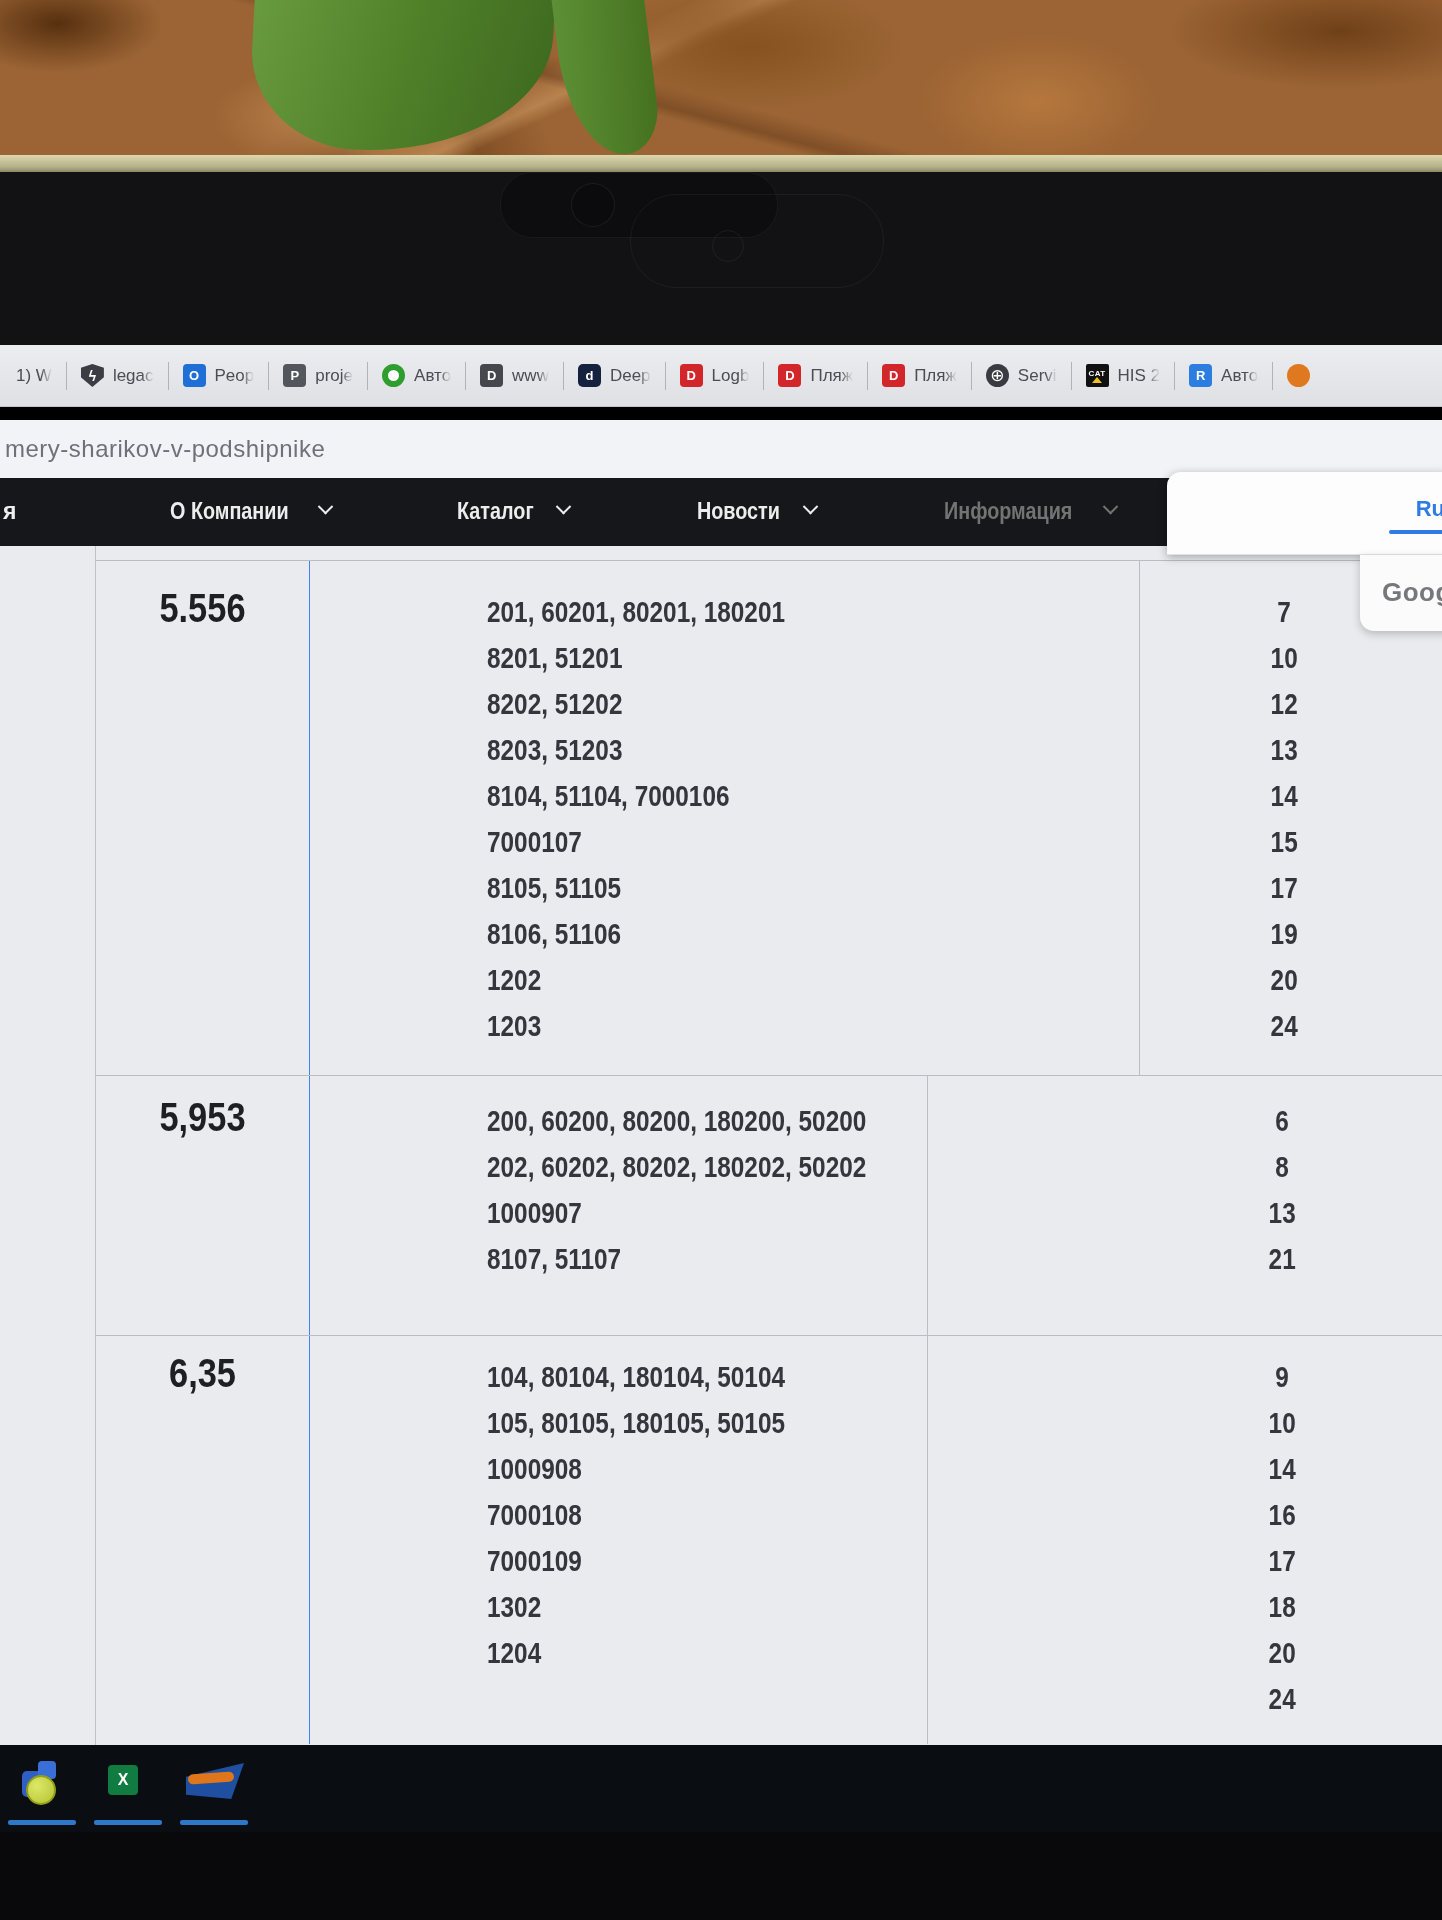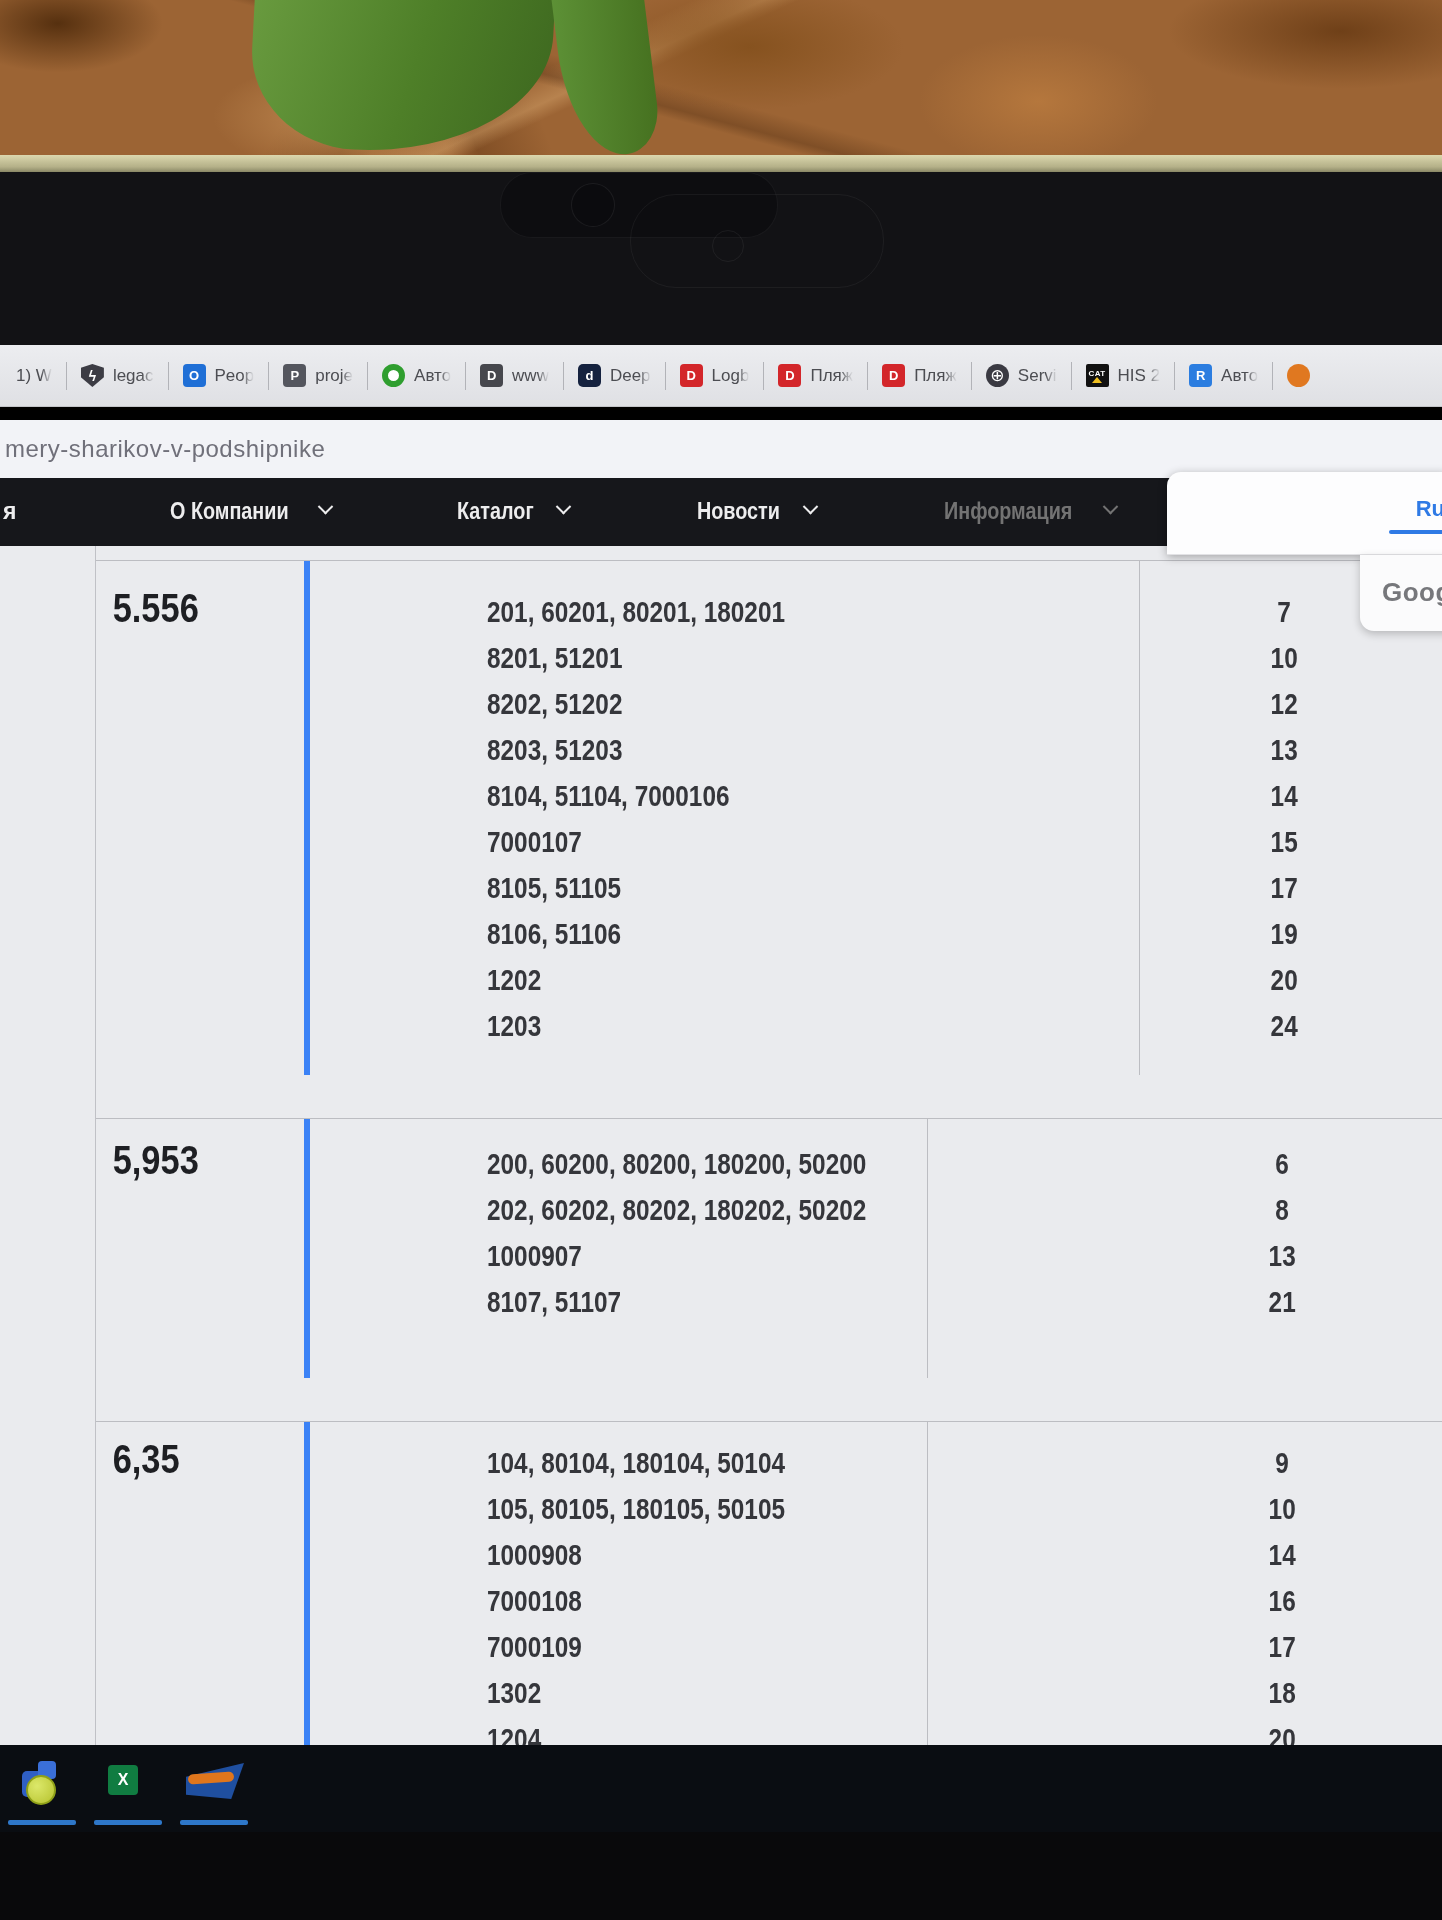--- a/index.html
+++ b/index.html
@@ -74,23 +74,23 @@
   .nav-label{display:inline-block;font-size:23px;font-weight:700;transform:scaleX(.86);transform-origin:0 50%;white-space:nowrap;}
   .chev{width:9px;height:9px;border-right:2.5px solid currentColor;border-bottom:2.5px solid currentColor;
     transform:rotate(45deg) translate(-2px,-2px);margin-top:-4px;}
   .nav-item.hl{color:#737373;}
 
   
   .page{position:absolute;left:0;top:546px;width:1442px;height:1199px;background:#eaebee;overflow:hidden;}
   .tbl-left{position:absolute;left:95px;top:0;width:1px;height:1199px;background:#c0c1c6;}
   .tbl{position:absolute;left:96px;top:14px;width:1346px;border-top:1px solid #bcbdc2;}
   .trow{display:flex;box-sizing:border-box;}
-  .trow.r2,.trow.r3{border-top:1px solid #bcbdc2;margin-top:43px;}
+  .trow.r2,.trow.r3{border-top:1px solid #bcbdc2;}
   .r1{height:514px;} .r2{height:260px;} .r3{height:409px;}
-  .c1{width:214px;box-sizing:border-box;border-right:6px solid #3b82f6;}
+  .c1{width:214px;box-sizing:border-box;border-right:1px solid #3b82f6;text-align:center;}
   .c2{box-sizing:border-box;border-right:1px solid #bcbdc2;padding-left:177px;}
   .r1 .c2{width:830px;} .r2 .c2,.r3 .c2{width:618px;}
   .c3{flex:1;box-sizing:border-box;}
   .r1 .c3{padding-left:118px;} .r2 .c3,.r3 .c3{padding-left:328px;}
   .r1 .c2,.r1 .c3{padding-top:28px;} .r2 .c2,.r2 .c3{padding-top:22px;} .r3 .c2,.r3 .c3{padding-top:18px;}
   .r1 .c1{padding-top:24px;} .r2 .c1{padding-top:18px;} .r3 .c1{padding-top:14px;}
   .dval{font-size:41px;font-weight:700;color:#1e1f23;transform:scaleX(.84);transform-origin:50% 50%;}
   .tline{height:46px;line-height:46px;font-size:29px;font-weight:700;color:#35363b;white-space:nowrap;}
   .cond{display:inline-block;transform:scaleX(.84);transform-origin:0 50%;letter-spacing:0;}
   .c3 .tline{width:52px;text-align:center;}

